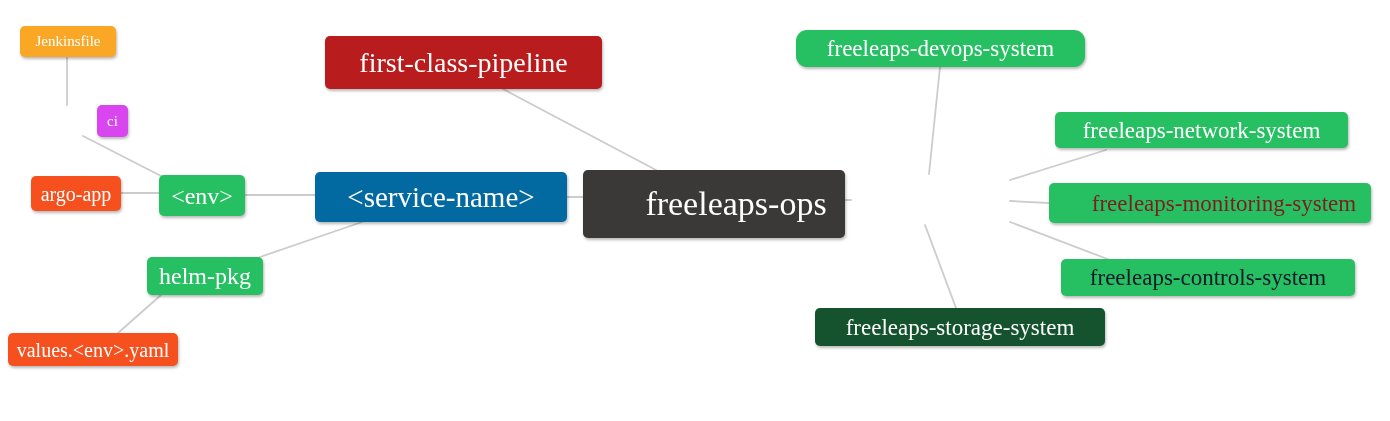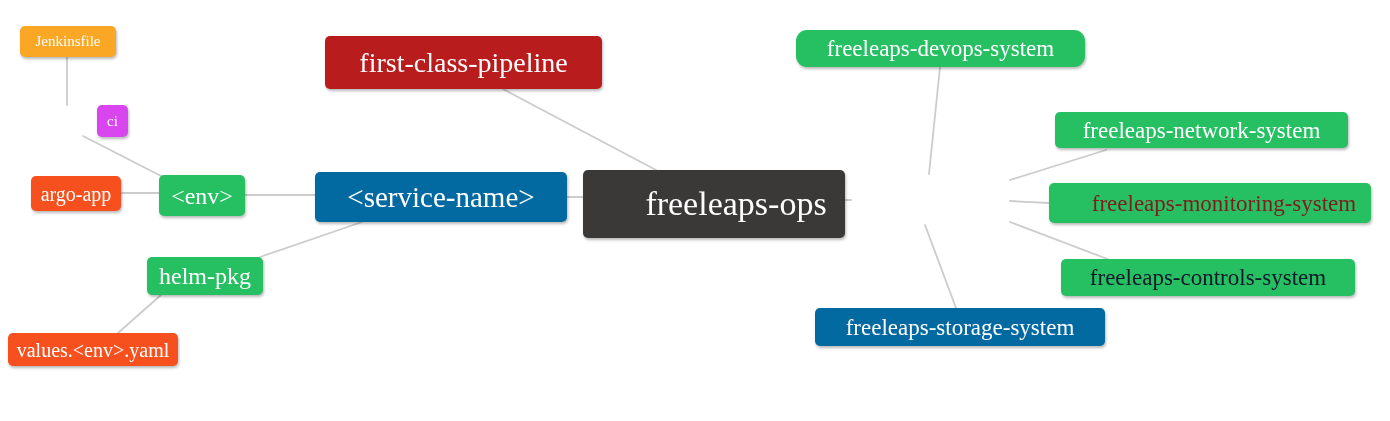--- a/index.html
+++ b/index.html
@@ -73,15 +73,15 @@
       <div class="node" style="left: 159px; top: 175px; width: 86px; height: 41px; font-size: 24px; background: rgb(38, 192, 99); color: rgb(255, 255, 255); text-align: right;">&lt;env&gt;</div>
       <div class="node" style="left: 147px; top: 257px; width: 116px; height: 38px; font-size: 24px; background: rgb(38, 192, 99); color: rgb(255, 255, 255);">helm-pkg</div>
       <div class="node" style="left: 8px; top: 333px; width: 170px; height: 33px; font-size: 20px; background: rgb(245, 80, 29); color: rgb(255, 255, 255);">values.&lt;env&gt;.yaml</div>
       <div class="node" style="left: 313px; top: 36px; width: 277px; height: 53px; font-size: 28px; background: #b91c1c; color: rgb(255, 255, 255); margin-left: 12px;">first-class-pipeline</div>
       <div class="node" style="left: 315px; top: 172px; width: 252px; height: 50px; font-size: 29px; background: #0369a1; color: rgb(255, 255, 255);">&lt;service-name&gt;</div>
       <div class="node" style="left: 583px; top: 170px; width: 262px; height: 68px; font-size: 34px; background: rgb(59, 56, 56); color: rgb(255, 255, 255); padding-left: 44px;">freeleaps-ops</div>
       <div class="node" style="left: 796px; top: 30px; width: 289px; height: 37px; font-size: 23px; background: rgb(38, 192, 99); color: rgb(255, 255, 255); border-radius: 11px;">freeleaps-devops-system</div>
       <div class="node" style="left: 1055px; top: 112px; width: 293px; height: 36px; font-size: 23px; background: rgb(38, 192, 99); color: rgb(255, 255, 255);">freeleaps-network-system</div>
       <div class="node" style="left: 1049px; top: 183px; width: 322px; height: 40px; font-size: 23px; background: rgb(38, 192, 99); color: #7f1d1d; padding-left: 28px;">freeleaps-monitoring-system</div>
       <div class="node" style="left: 1061px; top: 259px; width: 294px; height: 37px; font-size: 23px; background: rgb(38, 192, 99); color: #0f172a;">freeleaps-controls-system</div>
-      <div class="node" style="left: 815px; top: 308px; width: 290px; height: 38px; font-size: 23px; background: #0369a1; color: rgb(255, 255, 255);">freeleaps-storage-system</div>
+      <div class="node" style="left: 815px; top: 308px; width: 290px; height: 38px; font-size: 23px; background: #14532d; color: rgb(255, 255, 255);">freeleaps-storage-system</div>
     </div>
 </div>
 
 </body></html>

